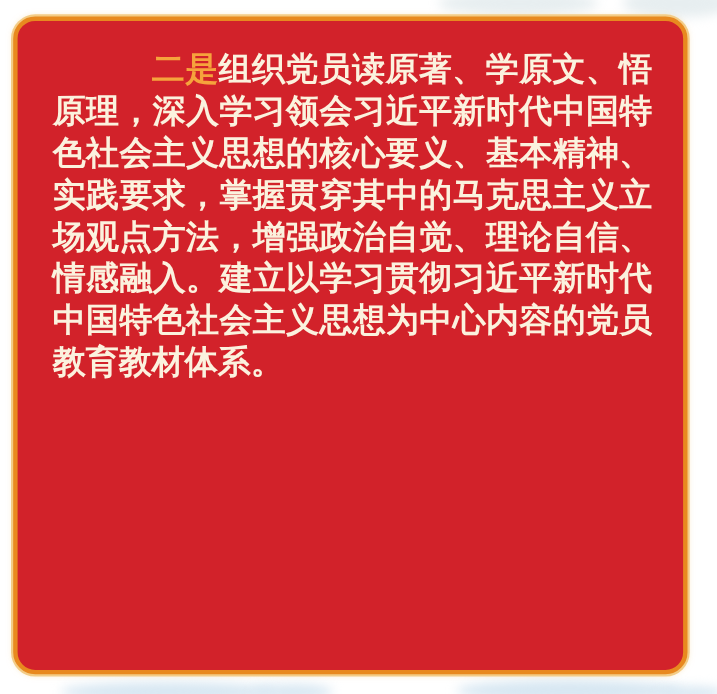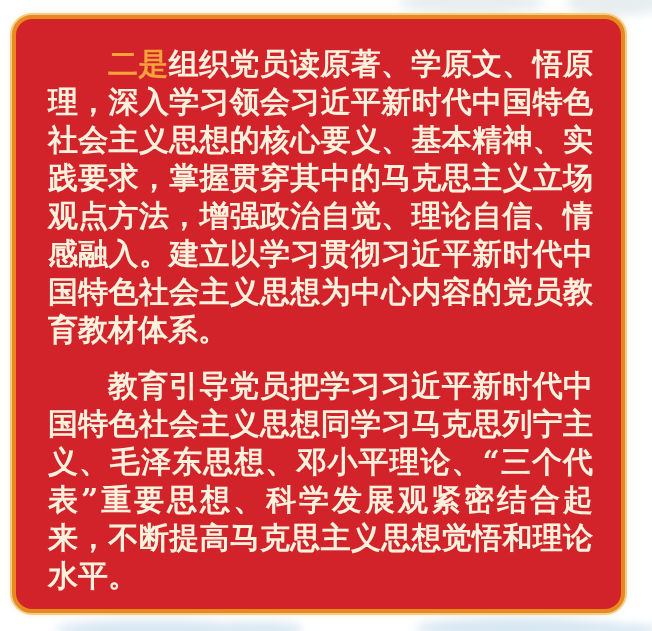--- a/index.html
+++ b/index.html
@@ -46,28 +46,27 @@
     font-size:30px;
     line-height:38px;
     font-weight:700;
     color:var(--text-cream);
     text-align:justify;
     text-justify:inter-ideograph;
     text-indent:2em;
     letter-spacing:0;
   }
   .para + .para{margin-top:18px;}
-  .lead{color:var(--highlight-gold);}
+  .lead{color:var(--highlight-gold);margin-left:30px;}
 </style>
 </head>
 <body>
 
 <div class="cloud cloud-top-1"></div>
 <div class="cloud cloud-top-2"></div>
 <div class="cloud cloud-bottom-1"></div>
 <div class="cloud cloud-bottom-2"></div>
 <div class="cloud cloud-bottom-3"></div>
 <div class="cloud cloud-bottom-4"></div>
 
 <div class="card">
   <p class="para"><span class="lead">二是</span><span>组织党员读原著、学原文、悟原理，深入学习领会习近平新时代中国特色社会主义思想的核心要义、基本精神、实践要求，掌握贯穿其中的马克思主义立场观点方法，增强政治自觉、理论自信、情感融入。建立以学习贯彻习近平新时代中国特色社会主义思想为中心内容的党员教育教材体系。</span></p>
-  <p class="para"><span>教育引导党员把学习习近平新时代中国特色社会主义思想同学习马克思列宁主义、毛泽东思想、邓小平理论、“三个代表”重要思想、科学发展观紧密结合起来，不断提高马克思主义思想觉悟和理论水平。</span></p>
 </div>
 
 </body></html>

